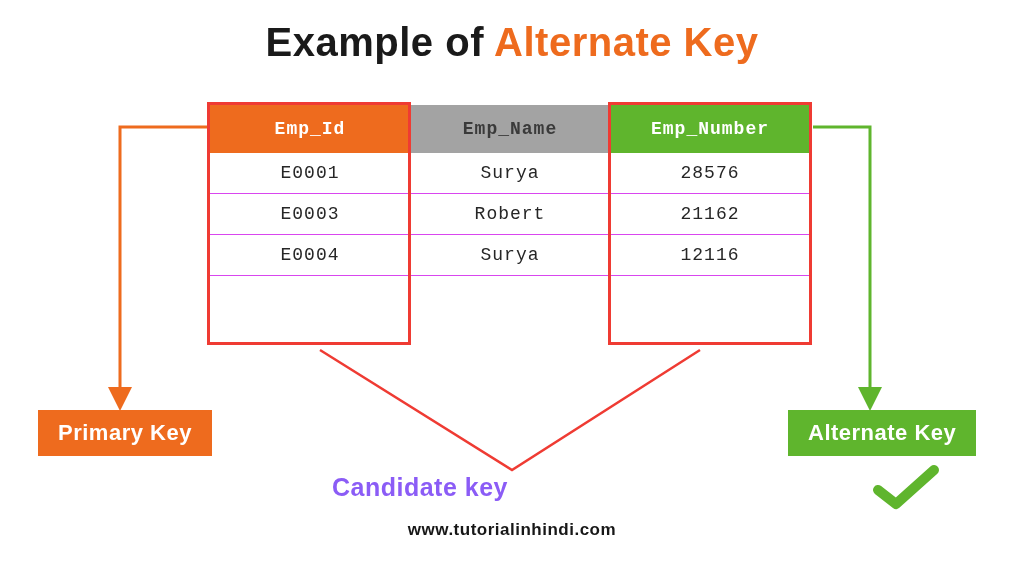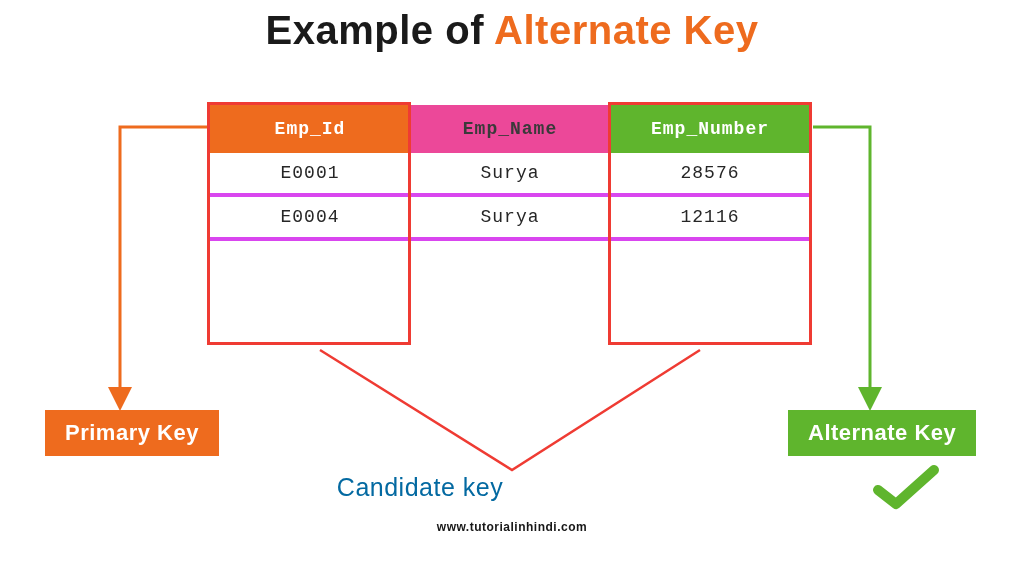--- a/index.html
+++ b/index.html
@@ -12,21 +12,21 @@
       height: 580px;
       font-family: -apple-system, BlinkMacSystemFont, 'Segoe UI', Arial, sans-serif;
       background: #ffffff;
       position: relative;
       overflow: hidden;
     }
     .title {
       text-align: center;
       font-size: 40px;
       font-weight: 700;
-      margin-top: 8px;
+      margin-top: 20px;
       letter-spacing: 0.5px;
     }
     .title-part1 {
       color: #1a1a1a;
     }
     .title-part2 {
       color: #ee6b1e;
     }
     .table-wrap {
       position: absolute;
@@ -47,28 +47,28 @@
       letter-spacing: 1px;
     }
     .data-table th {
       color: #fff;
       padding: 14px 0;
       font-weight: 600;
     }
     .data-table td {
       color: #262626;
       padding: 10px 12px;
-      border-bottom: 4px solid #d946ef;
+      border-bottom: 1px solid #d946ef;
       font-weight: 500;
     }
     .th-id {
       background: #ee6b1e;
     }
     .th-name {
-      background: #ec4899;
+      background: #a3a3a3;
       color: #3a3a3a !important;
     }
     .th-number {
       background: #5fb52d;
       margin-top: 12px;
     }
     .col-highlight {
       position: absolute;
       top: -3px;
       height: 243px;
@@ -79,21 +79,21 @@
       left: -3px;
       width: 204px;
     }
     .col-highlight-right {
       left: 398px;
       width: 204px;
     }
     .primary-key-label {
       position: absolute;
       top: 410px;
-      left: 45px;
+      left: 38px;
       background: #ee6b1e;
       color: #fff;
       font-size: 22px;
       font-weight: 600;
       padding: 10px 20px;
       letter-spacing: 0.5px;
     }
     .alternate-key-label {
       position: absolute;
       top: 410px;
@@ -104,33 +104,33 @@
       font-weight: 600;
       padding: 10px 20px;
       letter-spacing: 0.5px;
     }
     .candidate-key-label {
       position: absolute;
       top: 473px;
       left: 0;
       width: 840px;
       text-align: center;
-      color: #0369a1;
+      color: #8b5cf6;
       font-size: 25px;
-      font-weight: 400;
+      font-weight: 700;
       letter-spacing: 0.5px;
     }
     .footer-link {
       position: absolute;
       top: 520px;
       left: 0;
       width: 1024px;
       text-align: center;
       color: #171717;
-      font-size: 12px;
+      font-size: 17px;
       font-weight: 600;
       letter-spacing: 0.5px;
     }
     svg.connectors {
       position: absolute;
       top: 0;
       left: 0;
       width: 1024px;
       height: 580px;
       pointer-events: none;
@@ -155,20 +155,25 @@
         <th class="th-id">Emp_Id</th>
         <th class="th-name">Emp_Name</th>
         <th class="th-number">Emp_Number</th>
       </tr>
     </thead>
     <tbody>
       <tr>
         <td>E0001</td>
         <td>Surya</td>
         <td>28576</td>
+      </tr>
+      <tr>
+        <td>E0003</td>
+        <td>Robert</td>
+        <td>21162</td>
       </tr>
       <tr>
         <td>E0004</td>
         <td>Surya</td>
         <td>12116</td>
       </tr>
     </tbody>
   </table>
   <div class="col-highlight col-highlight-left"></div>
   <div class="col-highlight col-highlight-right"></div>

